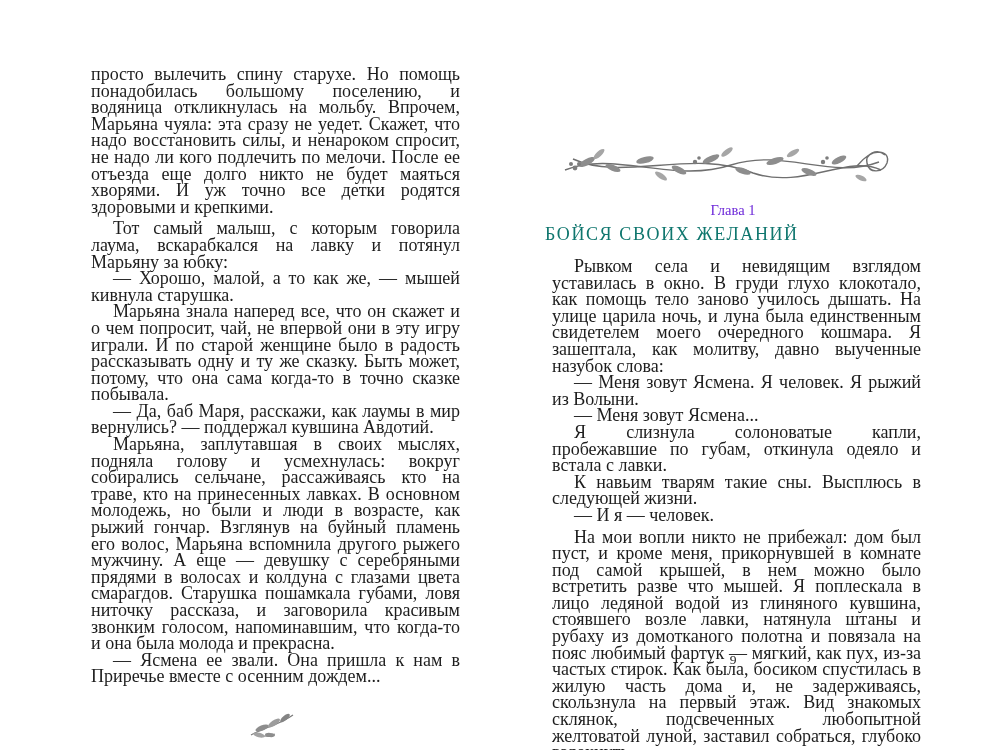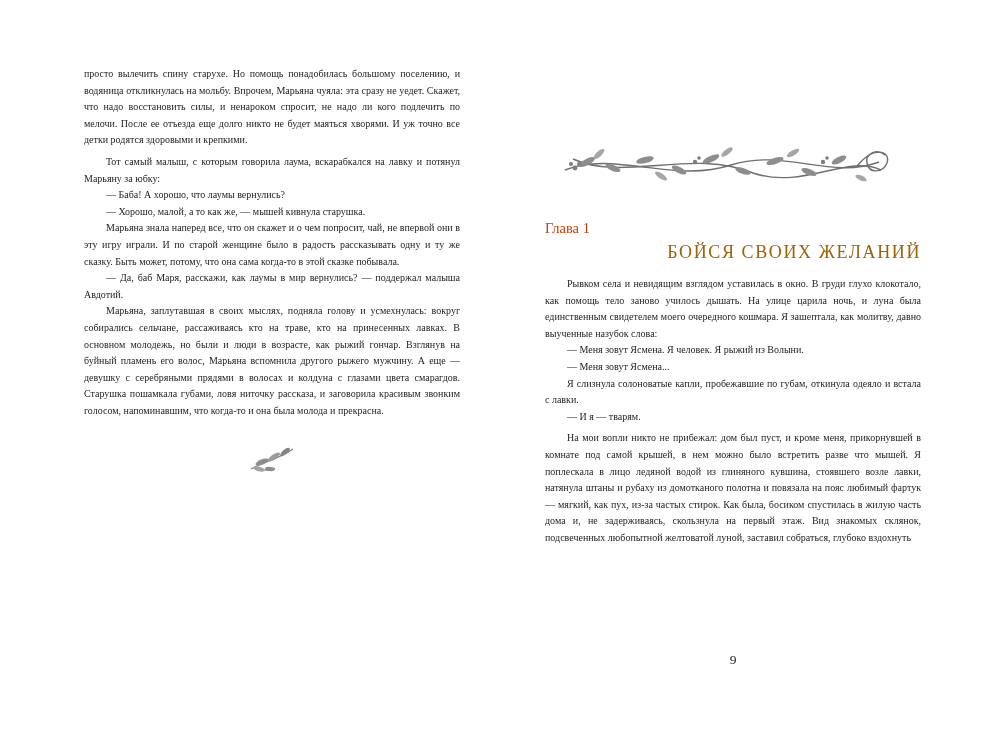--- a/index.html
+++ b/index.html
@@ -9,68 +9,70 @@
     font-family:"Liberation Serif", serif;
     color:#1d1d1d;
     position:relative;
     overflow:hidden;
   }
   .page-col { position:absolute; width:376px; }
   .left-col  { left:84px;  top:66px;  }
   .right-col { left:545px; top:138px; }
 
   .text p {
-    font-size:10px;
+    font-size:18px;
     line-height:16.6px;
     text-align:justify;
     text-indent:22px;
+    margin-left:7px;
   }
   .text p.no-indent { text-indent:0; }
   .text p.gap-before { margin-top:5px; }
 
   .ornament-wrap { text-align:center; }
   .end-ornament-wrap { text-align:center; margin-top:22px; }
 
   .chapter-label {
+    text-align:center;
     font-size:14.5px;
-    margin-top:24px;
-    color:#c2410c;
+    margin-top:6px;
+    color:#6d28d9;
   }
   .chapter-title {
-    text-align:right;
+    text-align:left;
     font-size:18px;
     font-weight:400;
     letter-spacing:1.6px;
     margin-top:5px;
     margin-bottom:13px;
-    color:#a16207;
+    color:#0f766e;
   }
   .page-number {
     position:absolute;
     left:545px; top:652px;
     width:376px;
     text-align:center;
     font-size:13.5px;
     color:#222;
   }
 </style>
 </head>
 <body>
 
 <div>
 
   <div class="page-col left-col">
     <div class="text">
       <p class="no-indent">просто вылечить спину старухе. Но помощь понадобилась большому поселению, и водяница откликнулась на мольбу. Впрочем, Марьяна чуяла: эта сразу не уедет. Скажет, что надо восстановить силы, и ненароком спросит, не надо ли кого подлечить по мелочи. После ее отъезда еще долго никто не будет маяться хворями. И уж точно все детки родятся здоровыми и крепкими.</p>
       <p class="gap-before">Тот самый малыш, с которым говорила лаума, вскарабкался на лавку и потянул Марьяну за юбку:</p>
-      <p>— Баба! А хорошо, что лаумы вернулись?</p>
       <p>— Хорошо, малой, а то как же, — мышей кивнула старушка.</p>
-      <p>Марьяна знала наперед все, что он скажет и о чем попросит, чай, не впервой они в эту игру играли. И по старой женщине было в радость рассказывать одну и ту же сказку. Быть может, потому, что она сама когда-то в этой сказке побывала.</p>
-      <p>— Да, баб Маря, расскажи, как лаумы в мир вернулись? — поддержал малыша Авдотий.</p>
+      <p>Марьяна знала наперед все, что он скажет и о чем попросит, чай, не впервой они в эту игру играли. И по старой женщине было в радость рассказывать одну и ту же сказку. Быть может, потому, что она сама когда-то в точно сказке побывала.</p>
+      <p>— Да, баб Маря, расскажи, как лаумы в мир вернулись? — поддержал кувшина Авдотий.</p>
       <p>Марьяна, заплутавшая в своих мыслях, подняла голову и усмехнулась: вокруг собирались сельчане, рассаживаясь кто на траве, кто на принесенных лавках. В основном молодежь, но были и люди в возрасте, как рыжий гончар. Взглянув на буйный пламень его волос, Марьяна вспомнила другого рыжего мужчину. А еще — девушку с серебряными прядями в волосах и колдуна с глазами цвета смарагдов. Старушка пошамкала губами, ловя ниточку рассказа, и заговорила красивым звонким голосом, напоминавшим, что когда-то и она была молода и прекрасна.</p>
+      <p>— Ясмена ее звали. Она пришла к нам в Приречье вместе с осенним дождем...</p>
     </div>
 
     <div class="end-ornament-wrap">
       <svg width="54" height="34" viewBox="0 0 54 34" aria-hidden="true">
         <path d="M6,28 C18,21 34,18 48,8" fill="none" stroke="#7a7a7a" stroke-width="1.2"></path>
         <path d="M10,26 C16,30 24,30 30,27" fill="none" stroke="#8a8a8a" stroke-width="1"></path>
         <ellipse cx="17" cy="21" rx="7" ry="2.6" transform="rotate(-22 17 21)" fill="#8d8d8d"></ellipse>
         <ellipse cx="29" cy="16" rx="7" ry="2.6" transform="rotate(-33 29 16)" fill="#9c9c9c"></ellipse>
         <ellipse cx="40" cy="11" rx="6" ry="2.4" transform="rotate(-40 40 11)" fill="#848484"></ellipse>
         <ellipse cx="14" cy="28" rx="6" ry="2.3" transform="rotate(14 14 28)" fill="#a2a2a2"></ellipse>
@@ -119,20 +121,21 @@
     </div>
 
     <div class="chapter-label">Глава 1</div>
     <h1 class="chapter-title">БОЙСЯ СВОИХ ЖЕЛАНИЙ</h1>
 
     <div class="text">
       <p>Рывком села и невидящим взглядом уставилась в окно. В груди глухо клокотало, как помощь тело заново училось дышать. На улице царила ночь, и луна была единственным свидетелем моего очередного кошмара. Я зашептала, как молитву, давно выученные назубок слова:</p>
       <p>— Меня зовут Ясмена. Я человек. Я рыжий из Волыни.</p>
       <p>— Меня зовут Ясмена...</p>
       <p>Я слизнула солоноватые капли, пробежавшие по губам, откинула одеяло и встала с лавки.</p>
-      <p>— И я — тварям.</p>
+      <p>К навьим тварям такие сны. Высплюсь в следующей жизни.</p>
+      <p>— И я — человек.</p>
       <p class="gap-before">На мои вопли никто не прибежал: дом был пуст, и кроме меня, прикорнувшей в комнате под самой крышей, в нем можно было встретить разве что мышей. Я поплескала в лицо ледяной водой из глиняного кувшина, стоявшего возле лавки, натянула штаны и рубаху из домотканого полотна и повязала на пояс любимый фартук — мягкий, как пух, из-за частых стирок. Как была, босиком спустилась в жилую часть дома и, не задерживаясь, скользнула на первый этаж. Вид знакомых склянок, подсвеченных любопытной желтоватой луной, заставил собраться, глубоко вздохнуть</p>
     </div>
   </div>
 
   <div class="page-number">9</div>
 
 </div>
 
 </body></html>

